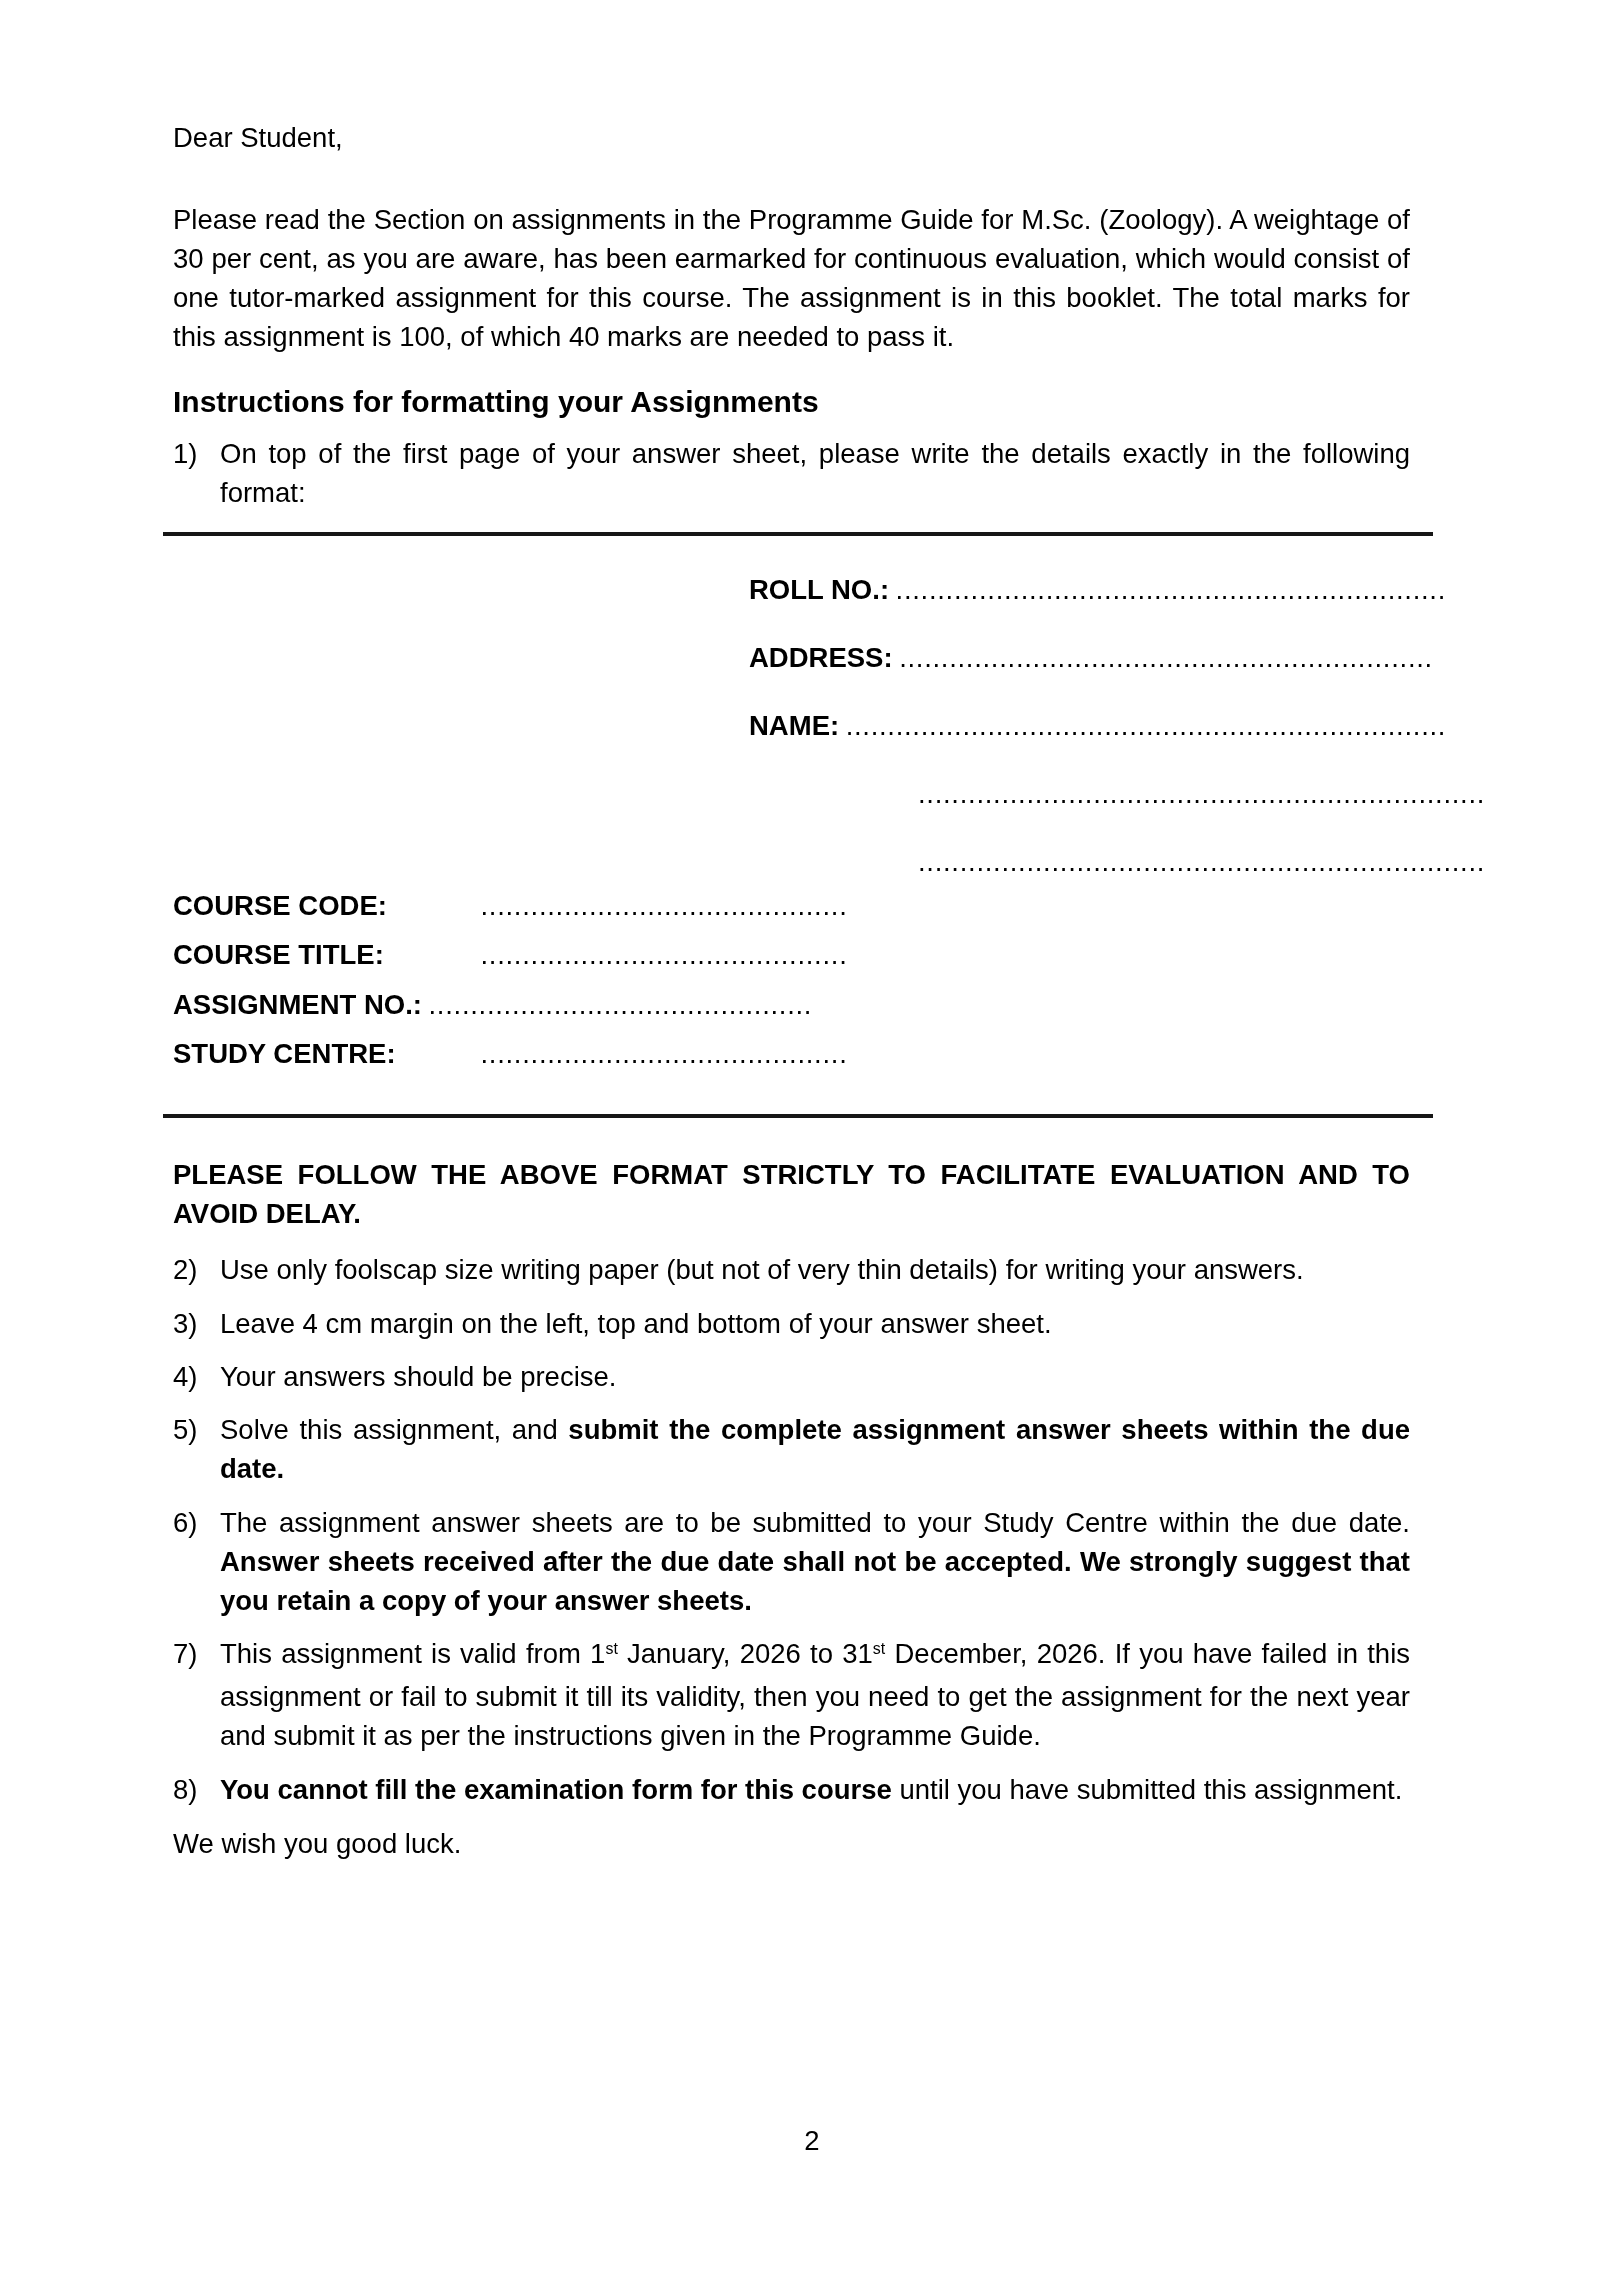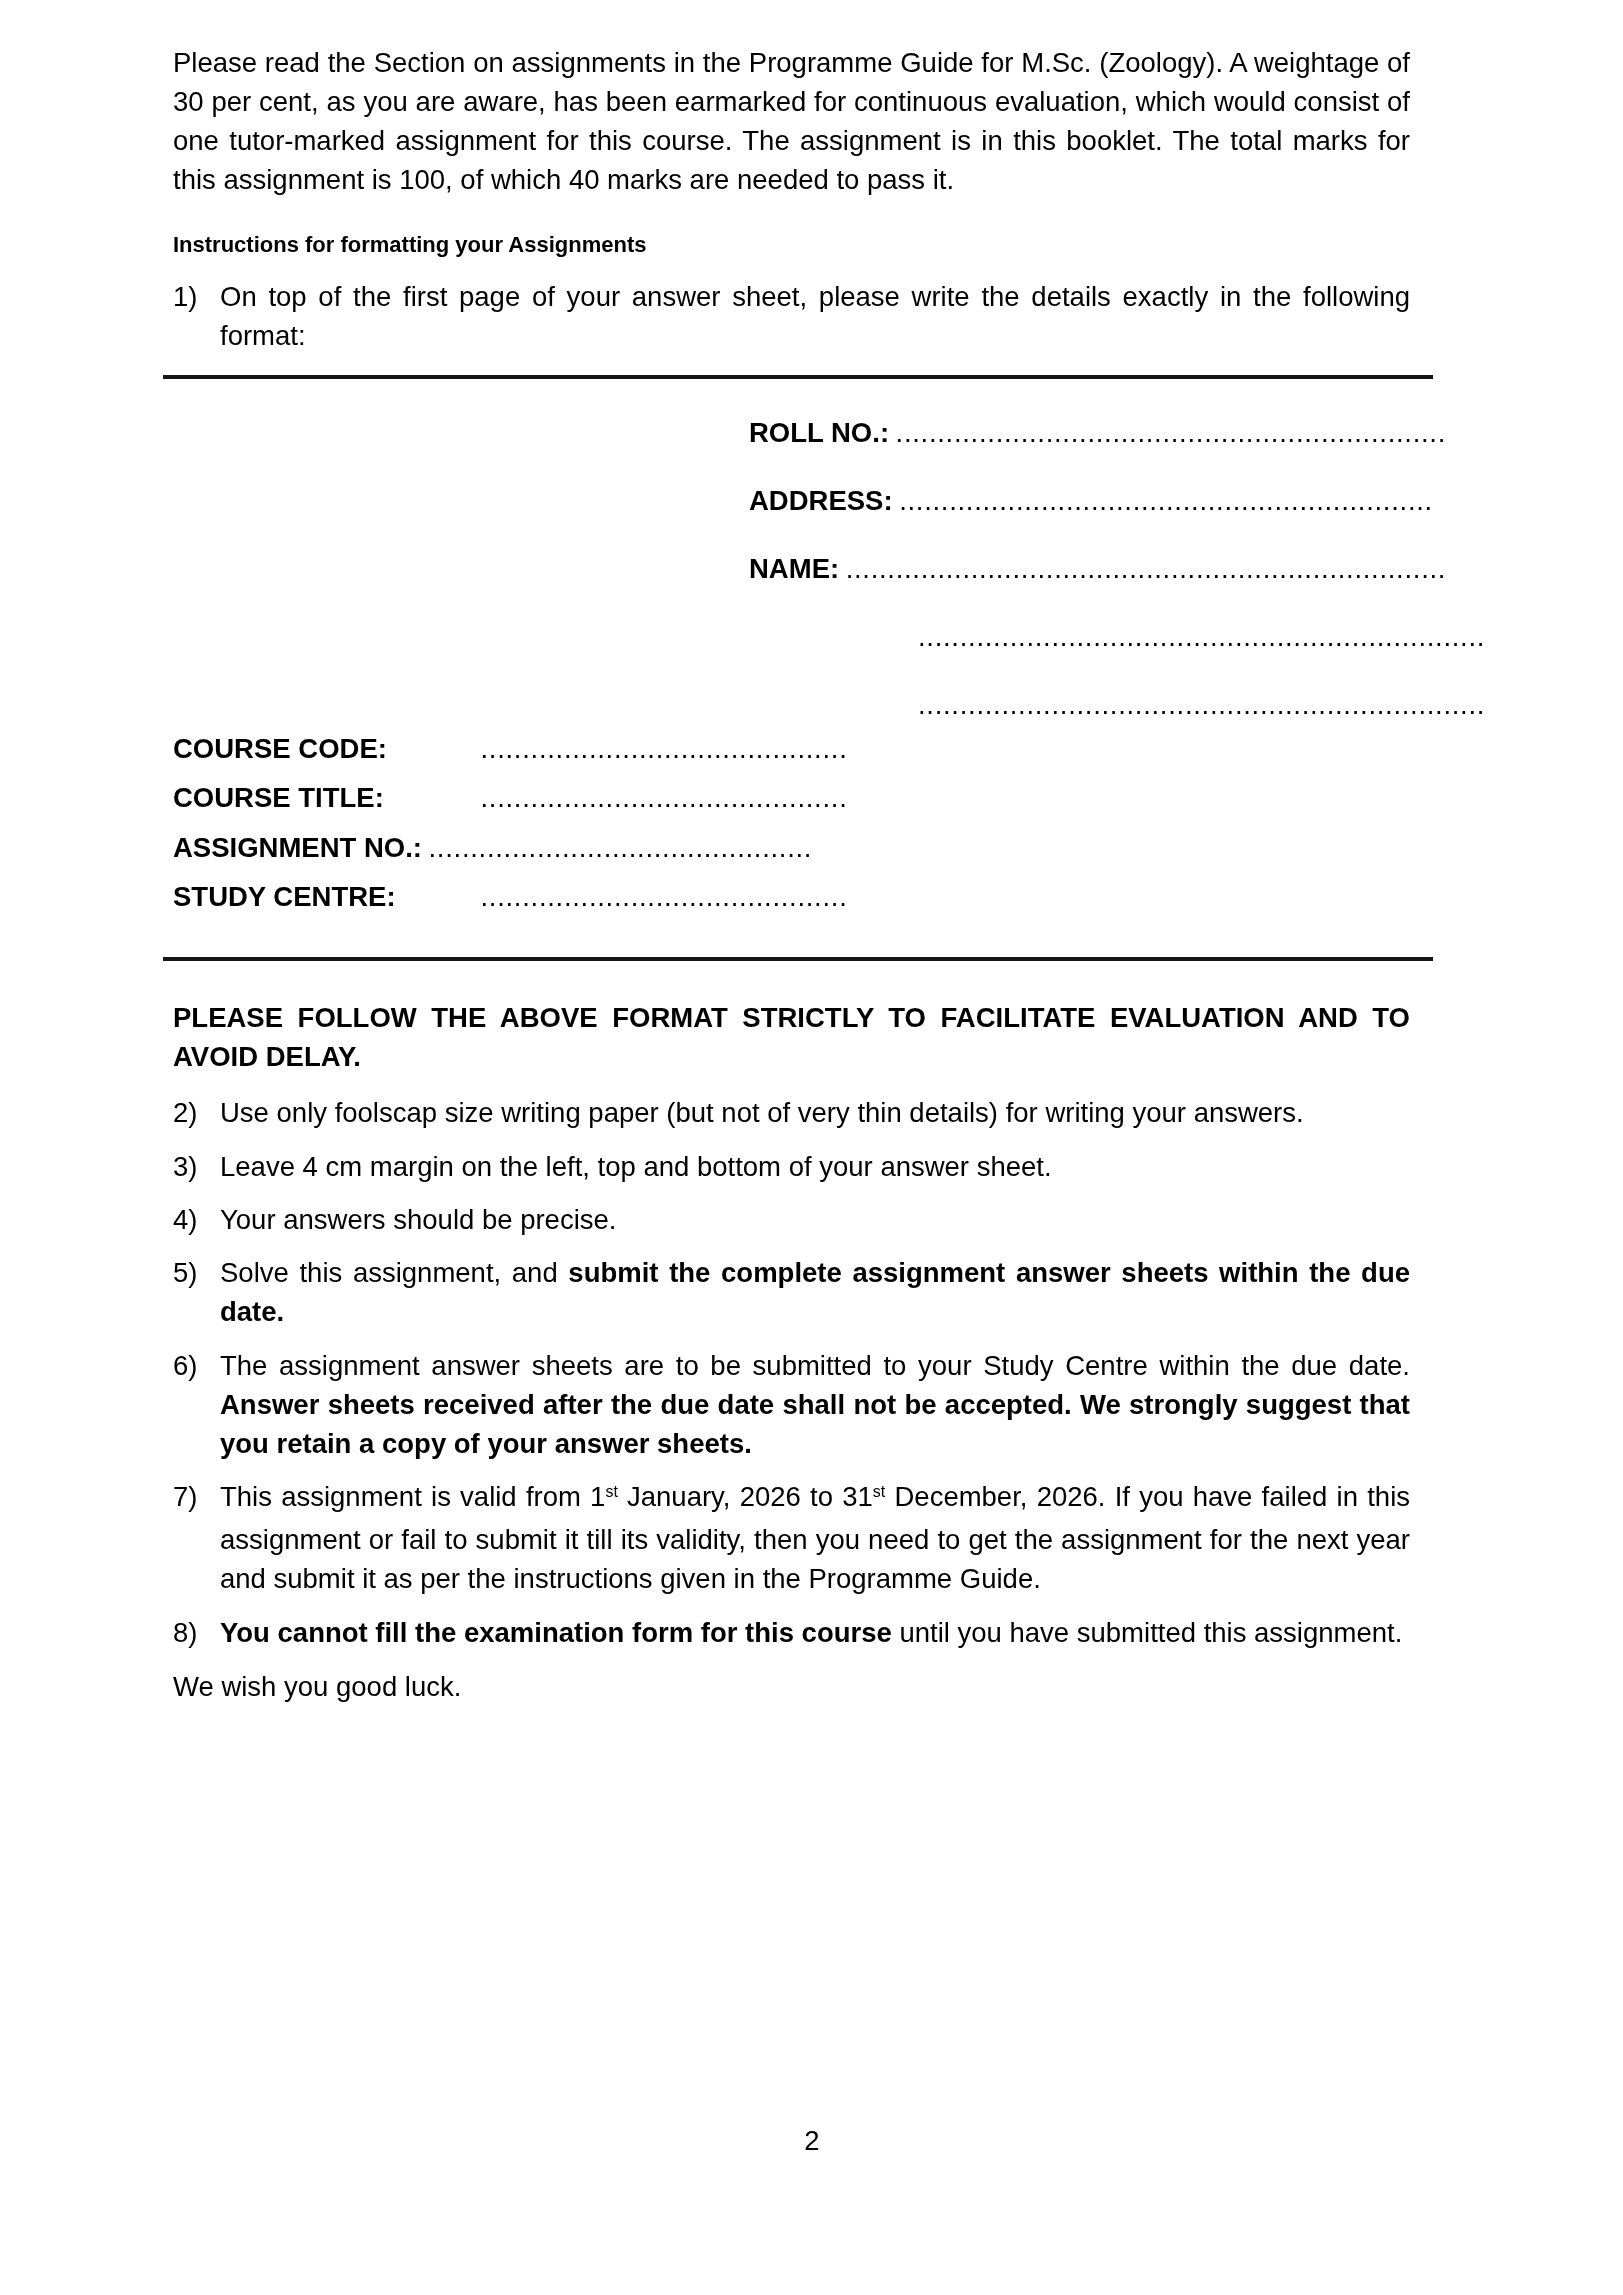--- a/index.html
+++ b/index.html
@@ -20,21 +20,21 @@
     top: 0;
     width: 1237px;
   }
   p, h2 { margin: 0; padding: 0; }
   .justify { text-align: justify; }
   .b { font-weight: bold; }
   .sup { font-size: 58%; position: relative; top: -0.55em; }
 
   .salutation { margin-top: 118px; }
   .intro { margin-top: 43px; }
-  .heading { margin-top: 26px; font-size: 22px; line-height: 39px; font-weight: bold; }
+  .heading { margin-top: 26px; font-size: 30px; line-height: 39px; font-weight: bold; }
   .preamble { margin-top: 15.7px; }
 
   .item { position: relative; padding-left: 47px; }
   .item .num { position: absolute; left: 0; top: 0; }
   .mt-item1 { margin-top: 13px; }
   .mt-item2 { margin-top: 17px; }
   .mt-item  { margin-top: 14.4px; }
 
   .rule {
     height: 0;
@@ -71,20 +71,21 @@
     top: 2121px;
     text-align: center;
   }
 </style>
 </head>
 <body>
 
 <div class="page">
   <div class="content">
 
+    <p class="salutation">Dear Student,</p>
 
     <p class="intro justify">Please read the Section on assignments in the Programme Guide for M.Sc. (Zoology). A weightage of 30 per cent, as you are aware, has been earmarked for continuous evaluation, which would consist of one tutor-marked assignment for this course. The assignment is in this booklet. The total marks for this assignment is 100, of which 40 marks are needed to pass it.</p>
 
     <h2 class="heading">Instructions for formatting your Assignments</h2>
 
 
     <div class="item mt-item1">
       <span class="num">1)</span>
       <p class="justify"><span>On top of the first page of your answer sheet, please write the details exactly in the following format:</span></p>
     </div>

